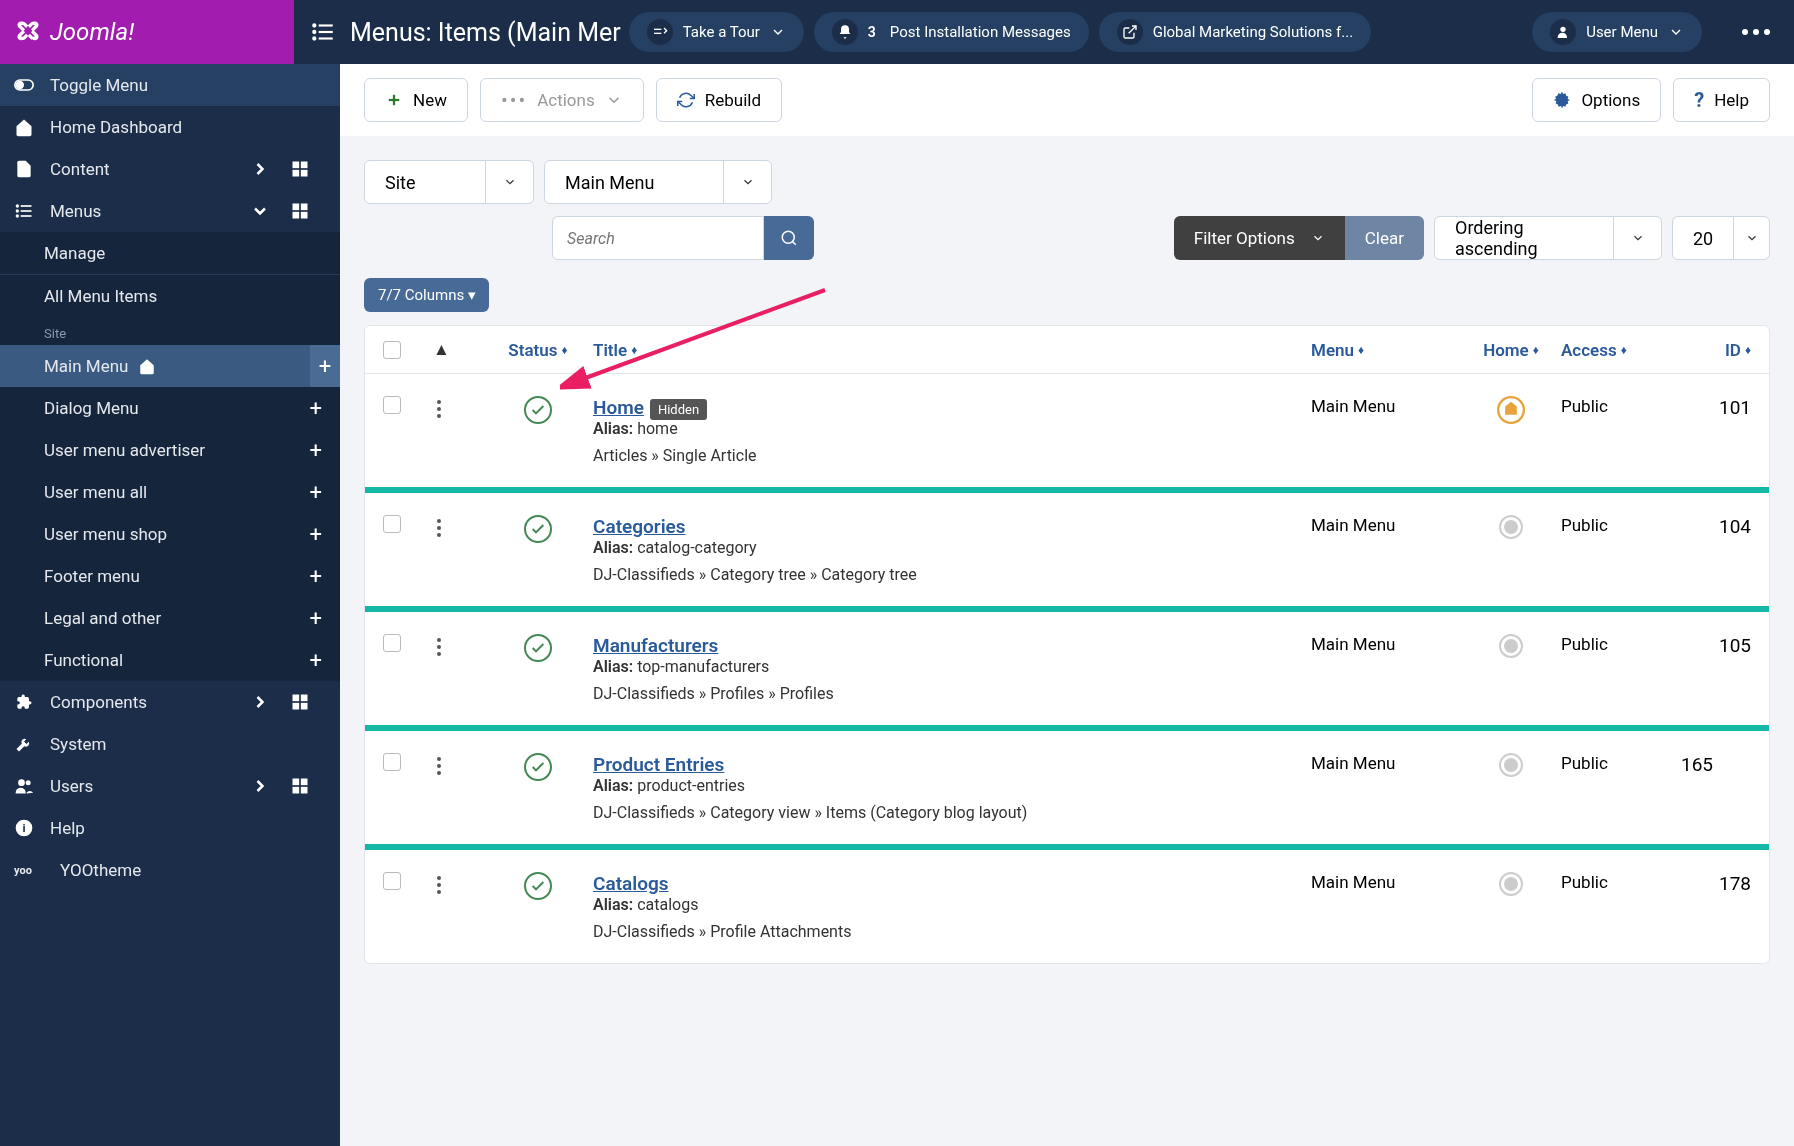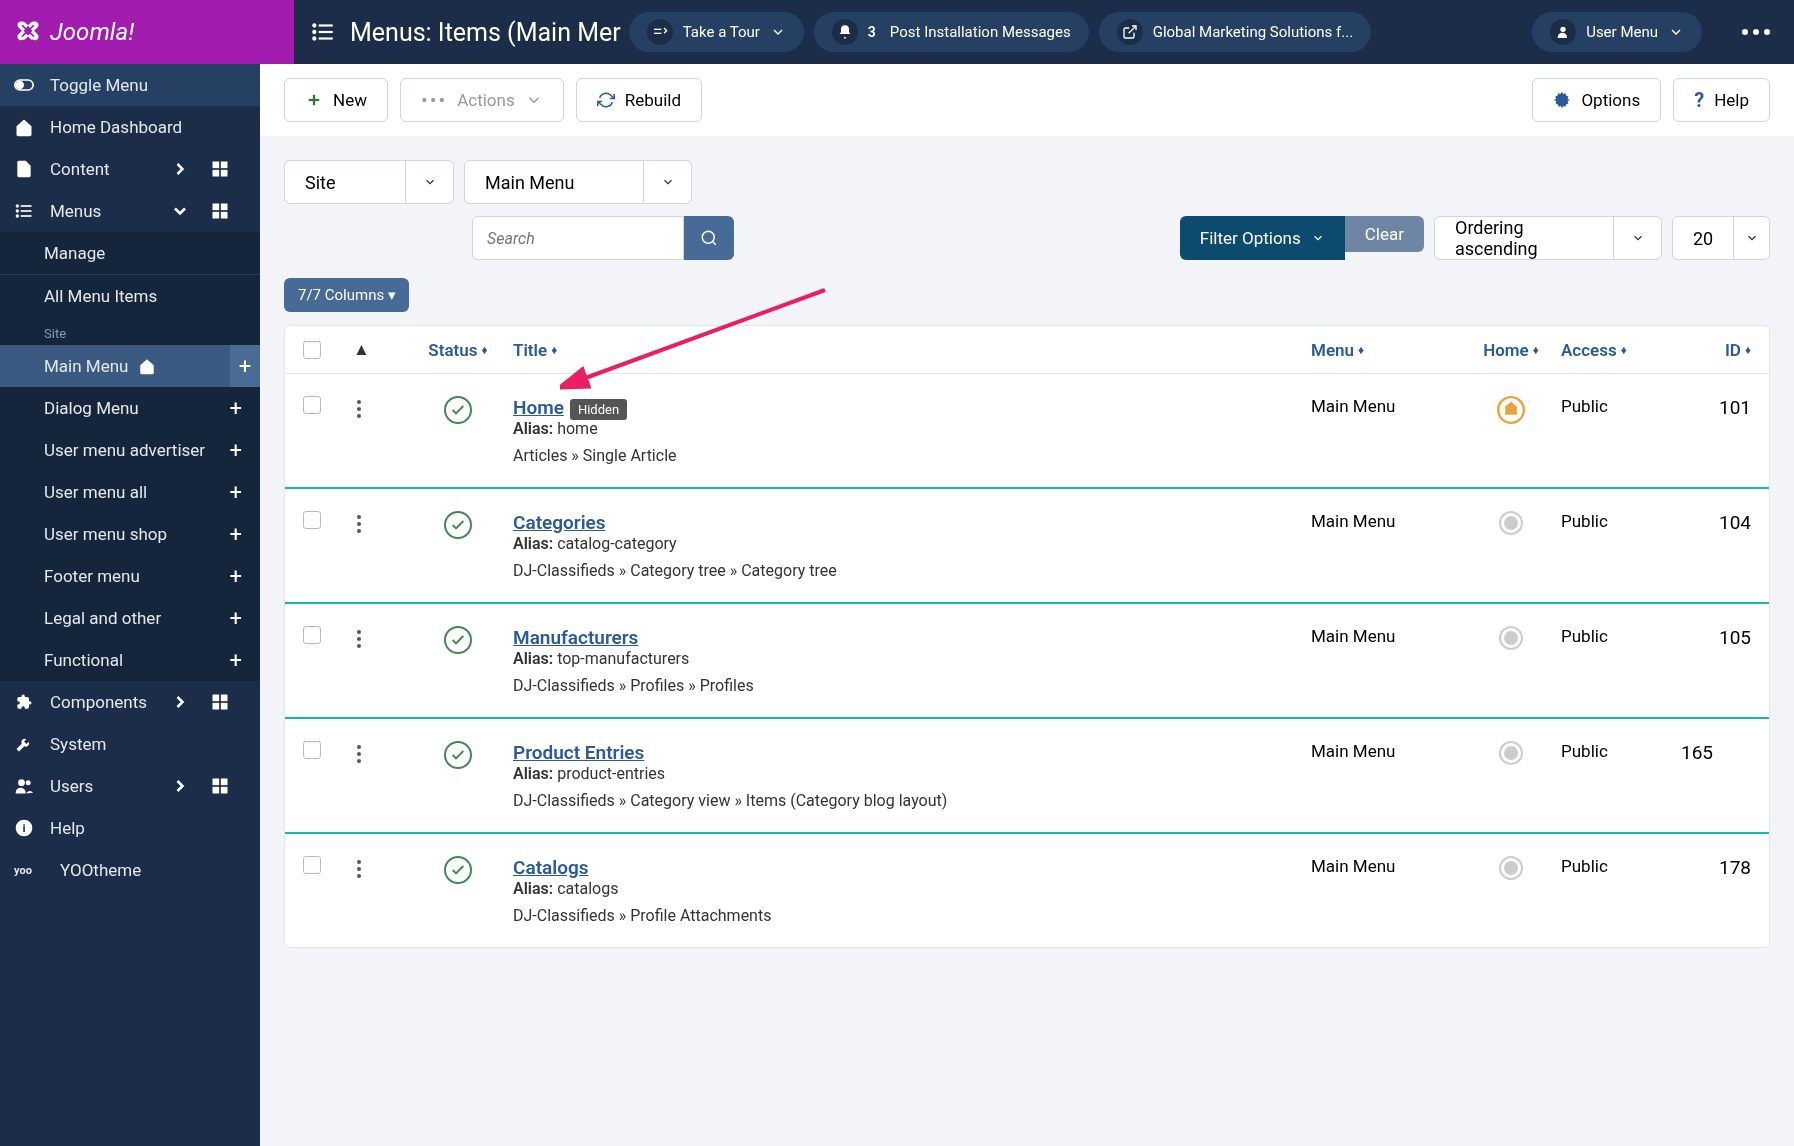--- a/index.html
+++ b/index.html
@@ -12,21 +12,21 @@
 .title-area svg{width:26px;height:26px;margin-right:14px}
 .pills{display:flex;align-items:center;gap:10px;margin-left:8px}
 .pill{background:#254062;border-radius:22px;height:40px;display:flex;align-items:center;padding:0 18px;font-size:15px;color:#fff;cursor:pointer;white-space:nowrap}
 .pill .round-icon{width:26px;height:26px;background:#1b2d49;border-radius:50%;display:flex;align-items:center;justify-content:center;margin-right:10px;font-size:13px}
 .pill svg{width:16px;height:16px}
 .pill .badge-count{font-size:14px}
 .topbar-right{position:absolute;right:16px;display:flex;align-items:center;gap:32px}
 .kebab{display:flex;gap:5px;cursor:pointer;padding:8px}
 .kebab span{width:6px;height:6px;background:#fff;border-radius:50%}
 .layout{display:flex;height:calc(100% - 64px)}
-.sidebar{width:260px;background:#1b2d49;color:#e5e8ed;overflow-y:auto;flex-shrink:0}
+.sidebar{width:340px;background:#1b2d49;color:#e5e8ed;overflow-y:auto;flex-shrink:0}
 .side-item{display:flex;align-items:center;height:42px;padding:0 14px;cursor:pointer;font-size:17px;position:relative}
 .side-item.toggle{background:#254062;font-weight:400}
 .side-item svg{width:20px;height:20px;margin-right:16px;flex-shrink:0}
 .side-item .chev{position:absolute;right:54px}
 .side-item .grid-i{position:absolute;right:14px;width:20px;height:20px}
 .sub-items{background:#15253c}
 .sub-item{height:42px;display:flex;align-items:center;padding-left:44px;font-size:17px;cursor:pointer;position:relative}
 .sub-item.selected{background:#3b5a82}
 .sub-item.divider-top{border-top:1px solid #2a3b54}
 .sub-label-small{font-size:13px;color:#8a9aaf;padding:10px 0 4px 44px}
@@ -43,38 +43,38 @@
 .content-area{padding:24px}
 .filter-row{display:flex;gap:10px;margin-bottom:12px}
 .select-box{height:44px;border:1px solid #cdd5df;border-radius:6px;background:#fff;display:flex;align-items:center;font-size:18px;cursor:pointer}
 .select-box .sel-text{padding:0 20px;flex:1}
 .select-box .sel-arrow{width:48px;display:flex;align-items:center;justify-content:center;border-left:1px solid #cdd5df;height:100%}
 .filter-row2{display:flex;gap:10px;justify-content:flex-end;margin-bottom:18px}
 .search-wrap{display:flex;margin-right:auto;margin-left:188px}
 .search-input{height:44px;width:212px;border:1px solid #cdd5df;border-radius:6px 0 0 6px;padding:0 14px;font-size:16px;font-style:italic;color:#666}
 .search-btn{width:50px;height:44px;background:#476a96;border:none;border-radius:0 6px 6px 0;cursor:pointer;display:flex;align-items:center;justify-content:center}
 .search-btn svg{stroke:#fff}
-.filter-btn{height:44px;background:#0c4a6e;color:#fff;border:none;border-radius:6px 0 0 6px;padding:0 20px;font-size:17px;cursor:pointer;display:flex;align-items:center;gap:10px}
-.clear-btn{height:36px;background:#6e85a3;color:#fff;border:none;border-radius:0 6px 6px 0;padding:0 20px;font-size:17px;cursor:pointer}
+.filter-btn{height:44px;background:#404040;color:#fff;border:none;border-radius:6px 0 0 6px;padding:0 20px;font-size:17px;cursor:pointer;display:flex;align-items:center;gap:16px}
+.clear-btn{height:44px;background:#6e85a3;color:#fff;border:none;border-radius:0 6px 6px 0;padding:0 20px;font-size:17px;cursor:pointer}
 .filter-group{display:flex}
 .columns-row{display:flex;margin-bottom:13px}
 .columns-btn{background:#476a96;color:#fff;border:none;border-radius:6px;padding:8px 14px;font-size:15px;cursor:pointer}
 .table{background:#fff;border-radius:6px;border:1px solid #e2e6ec}
 .thead{display:flex;height:48px;align-items:center;border-bottom:1px solid #e2e6ec;padding:0 18px}
 .th{font-size:17px;font-weight:600;color:#2a5a9a;cursor:pointer;display:flex;align-items:center;gap:4px}
 .th.black{color:#333}
 .col-check{width:50px}
 .col-order{width:50px}
 .col-status{width:110px;justify-content:center}
 .col-title{flex:1}
 .col-menu{width:150px}
 .col-home{width:100px;text-align:center;justify-content:center}
 .col-access{width:120px}
 .col-id{width:70px;text-align:right;justify-content:flex-end}
-.trow{display:flex;padding:22px 18px;border-bottom:2px solid #14b8a6;align-items:flex-start}
+.trow{display:flex;padding:22px 18px;border-bottom:6px solid #14b8a6;align-items:flex-start}
 .trow:last-child{border-bottom:none}
 .td{font-size:17px}
 .checkbox{width:18px;height:18px;border:1px solid #bbb;border-radius:3px;cursor:pointer}
 .dots-v{display:flex;flex-direction:column;gap:3px;cursor:pointer;padding:4px}
 .dots-v span{width:4px;height:4px;background:#555;border-radius:50%}
 .status-icon{width:28px;height:28px;border:2px solid #448855;border-radius:50%;display:flex;align-items:center;justify-content:center;cursor:pointer}
 .status-icon svg{stroke:#448855}
 .title-link{color:#2a5a9a;font-weight:600;text-decoration:underline;cursor:pointer;font-size:19px}
 .badge-hidden{background:#555;color:#fff;font-size:13px;padding:3px 8px;border-radius:3px;margin-left:6px}
 .alias{margin-top:0;color:#333;font-size:16px}

